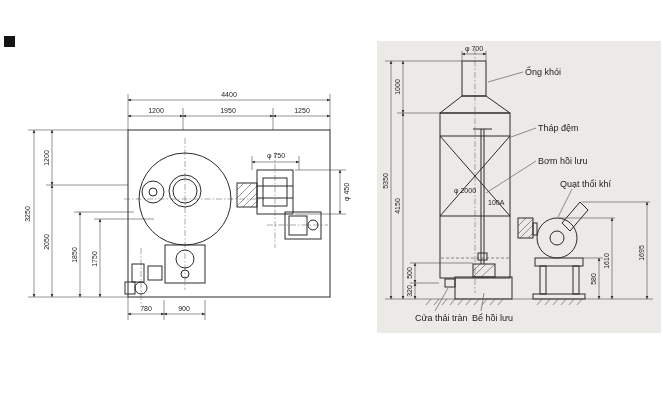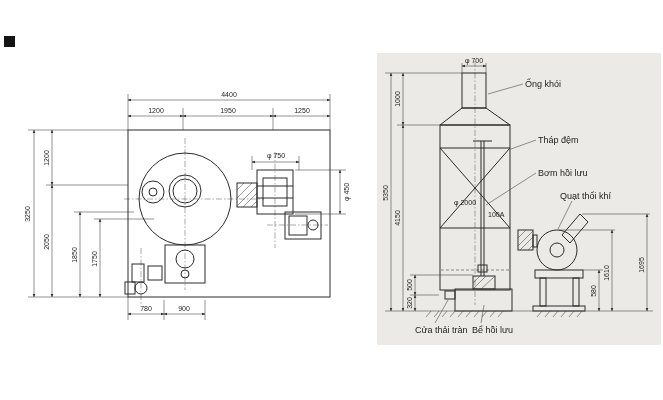--- a/index.html
+++ b/index.html
@@ -121,21 +121,21 @@
       <text class="sm" transform="rotate(-90 37 190)" x="37" y="190" text-anchor="middle">2050</text>
       <text class="sm" transform="rotate(-90 65 203)" x="65" y="203" text-anchor="middle">1850</text>
       <text class="sm" transform="rotate(-90 85 207)" x="85" y="207" text-anchor="middle">1750</text>
       <text class="sm" x="134" y="259" text-anchor="middle">780</text>
       <text class="sm" x="172" y="259" text-anchor="middle">900</text>
       <text class="sm" x="264" y="106" text-anchor="middle">φ 750</text>
       <text class="sm" transform="rotate(-90 337 140)" x="337" y="140" text-anchor="middle">φ 450</text>
     </g>
   </svg>
 
-  <div class="panel" style="left:377px;top:53px;width:284px;height:292px">
+  <div class="panel" style="left:377px;top:41px;width:284px;height:292px">
     <svg width="284" height="292" viewBox="0 0 284 292">
       <defs>
         <marker id="a2" viewBox="0 0 10 10" refX="9" refY="5" markerWidth="5.5" markerHeight="5.5" orient="auto-start-reverse">
           <path d="M0,1 L10,5 L0,9 z" fill="#333"></path>
         </marker>
       </defs>
 
       <line class="cl" x1="98" y1="8" x2="98" y2="252"></line>
 
       <g class="obj">

